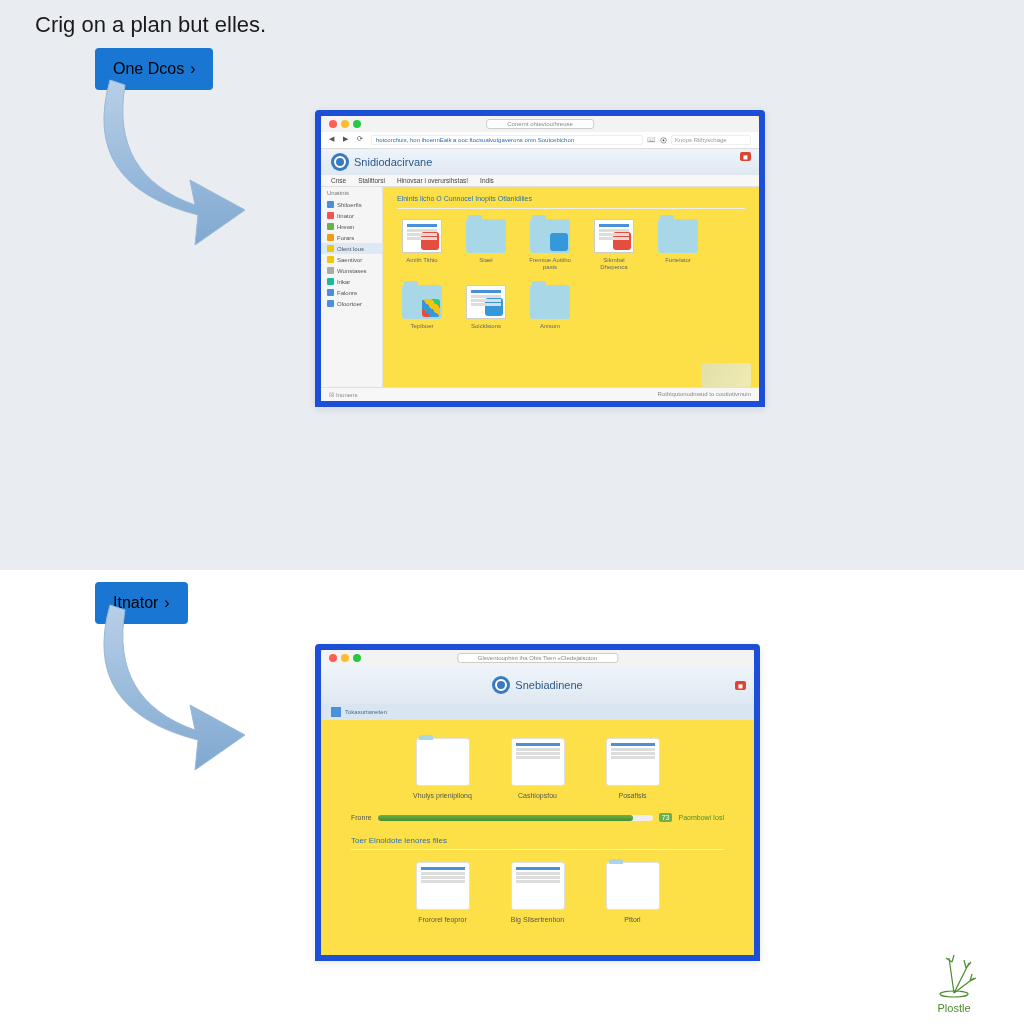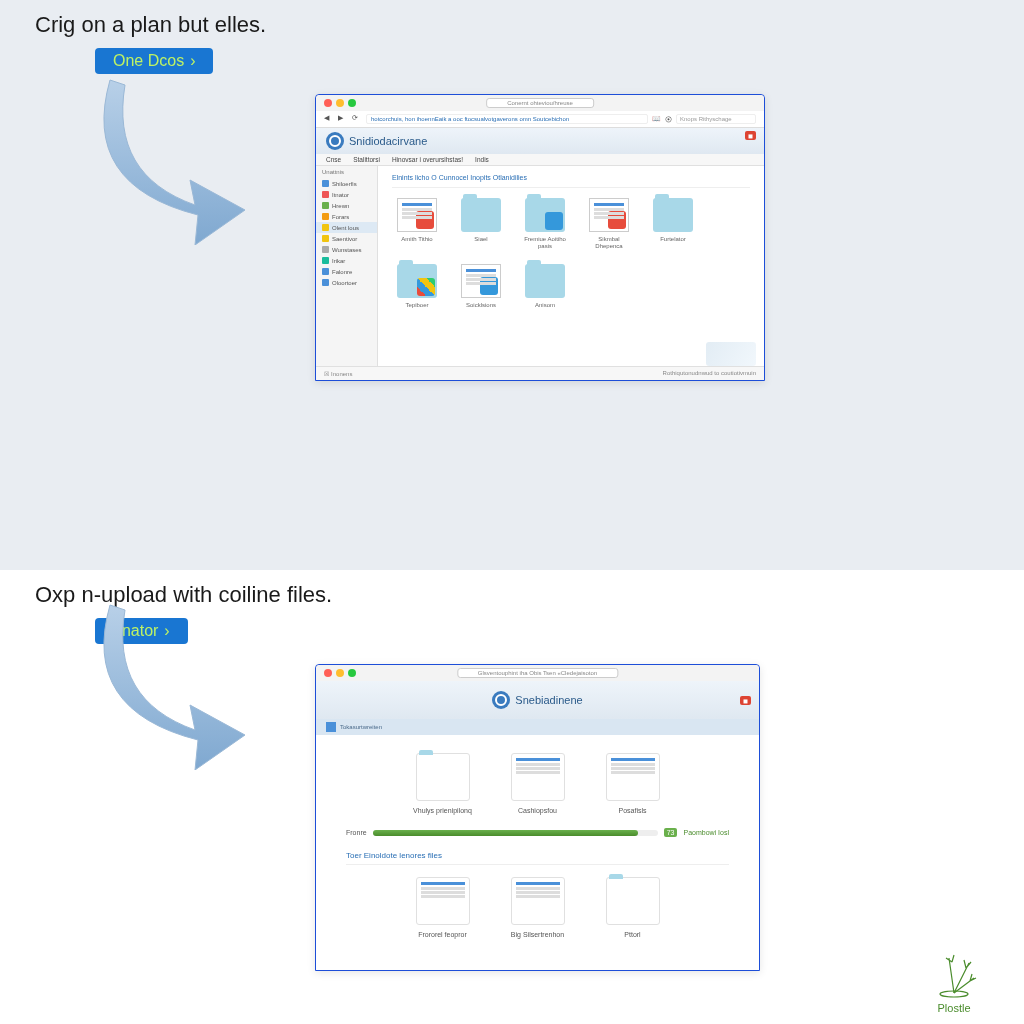--- a/index.html
+++ b/index.html
@@ -3,28 +3,28 @@
 <meta charset="utf-8">
 <style>
 * { margin:0; padding:0; box-sizing:border-box; font-family:-apple-system,BlinkMacSystemFont,"Segoe UI",sans-serif; }
 body { width:1024px; height:1024px; background:#fff; overflow:hidden; }
 
 .section { padding:12px 35px 30px; }
 .section.top { background:#e9edf2; height:570px; }
 .section.bottom { background:#fff; }
 
 .headline { font-size:22px; color:#1a1a1a; font-weight:400; margin-bottom:10px; }
-.cta-btn { display:inline-flex; align-items:center; background:#1976d2; color:#bef264; border:none; padding:4px 18px; font-size:16px; border-radius:4px; cursor:pointer; margin-left:60px; }
+.cta-btn { display:inline-flex; align-items:center; background:#1976d2; color:#000000; border:none; padding:12px 18px; font-size:16px; border-radius:4px; cursor:pointer; margin-left:60px; }
 .cta-btn .arrow { margin-left:6px; }
 
 .arrow-svg { position:absolute; width:150px; height:170px; }
 .arrow-svg svg { width:100%; height:100%; }
 
 
-.browser { position:relative; margin:20px auto 0 280px; width:450px; background:#ffffff; border:1px solid #1d4ed8; border-radius:4px 4px 0 0; box-shadow:0 2px 8px rgba(0,0,0,.1); font-size:7px; color:#555; }
+.browser { position:relative; margin:20px auto 0 280px; width:450px; background:#fde047; border:6px solid #1d4ed8; border-radius:4px 4px 0 0; box-shadow:0 2px 8px rgba(0,0,0,.1); font-size:7px; color:#555; }
 .browser.small { width:445px; }
 .titlebar { background:#f3f3f3; border-radius:4px 4px 0 0; padding:4px 8px; display:flex; align-items:center; gap:4px; position:relative; }
 .dot { width:8px; height:8px; border-radius:50%; }
 .dot.r{background:#ff5f56}.dot.y{background:#ffbd2e}.dot.g{background:#27c93f}
 .title-tab { position:absolute; left:50%; transform:translateX(-50%); background:#fff; border:1px solid #ccc; padding:1px 20px; border-radius:3px; font-size:6px; color:#888; }
 .urlbar { background:#fff; border-bottom:1px solid #ddd; padding:3px 8px; display:flex; gap:4px; align-items:center; }
 .nav-ico { width:10px; height:10px; display:inline-block; }
 .addr { flex:1; background:#fff; border:1px solid #eee; padding:1px 4px; font-size:6px; color:#2a6fb5; border-radius:2px; overflow:hidden; white-space:nowrap; }
 .addr-right { display:flex; gap:4px; align-items:center; }
 .searchbox { width:80px; border:1px solid #eee; border-radius:2px; font-size:6px; padding:1px 3px; color:#999; }
@@ -236,21 +236,20 @@
       </div>
     </div>
     <div class="statusbar">
       <span>☒ <span>Inonens</span></span>
       <span>Rothiqutonudnwud to coutiotivmuin</span>
     </div>
   </div>
 </div>
 
 <div class="section bottom">
-  <div class="headline">Oxp n-upload with coiline files.</div>
   <button class="cta-btn">
     <span>Itnator</span>
     <span class="arrow">›</span>
   </button>
   <div class="arrow-svg" style="left:95px;top:600px">
     <svg viewBox="0 0 150 170">
         <path d="M30 10 Q15 100 100 130 L95 105 L150 135 L100 170 L103 140 Q-15 110 15 5 Z" fill="url(#g1)" stroke="#9ab8d6"></path>
       </svg>
   </div>
 

